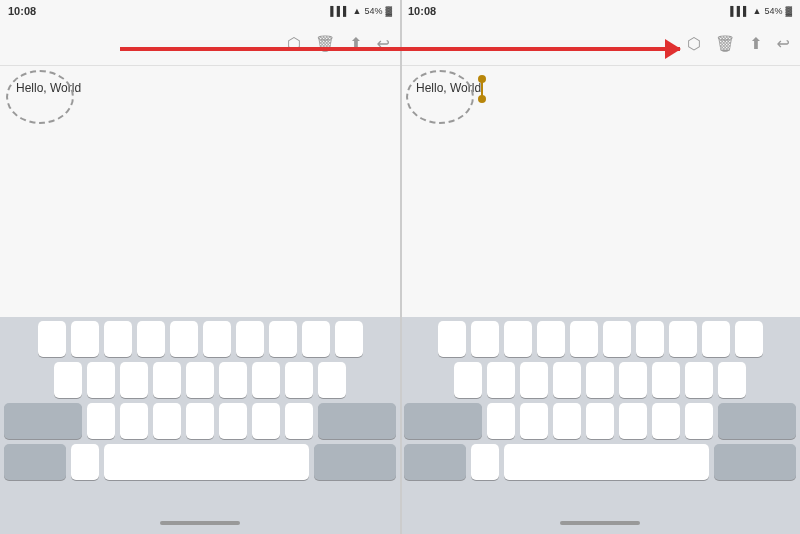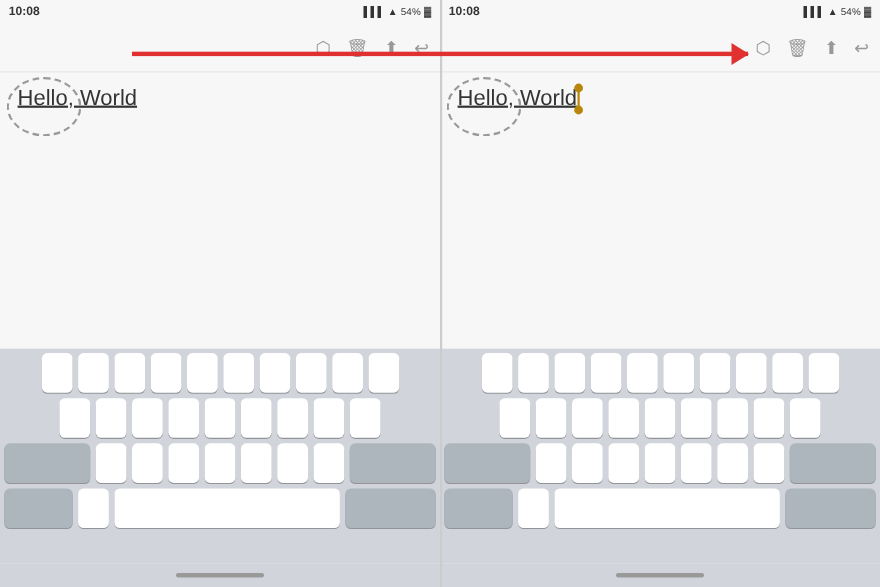--- a/index.html
+++ b/index.html
@@ -84,24 +84,23 @@
 
     
     .text-area {
       flex: 1;
       background: #f7f7f7;
       position: relative;
       padding: 12px 16px;
     }
 
     .hello-world-text {
-      font-size: 20px;
+      font-size: 12px;
       color: #333;
       font-family: -apple-system, sans-serif;
-      text-decoration: underline;
     }
 
     
     .circle-indicator {
       position: absolute;
       top: 4px;
       left: 6px;
       width: 68px;
       height: 54px;
       border: 2px dashed #999;

